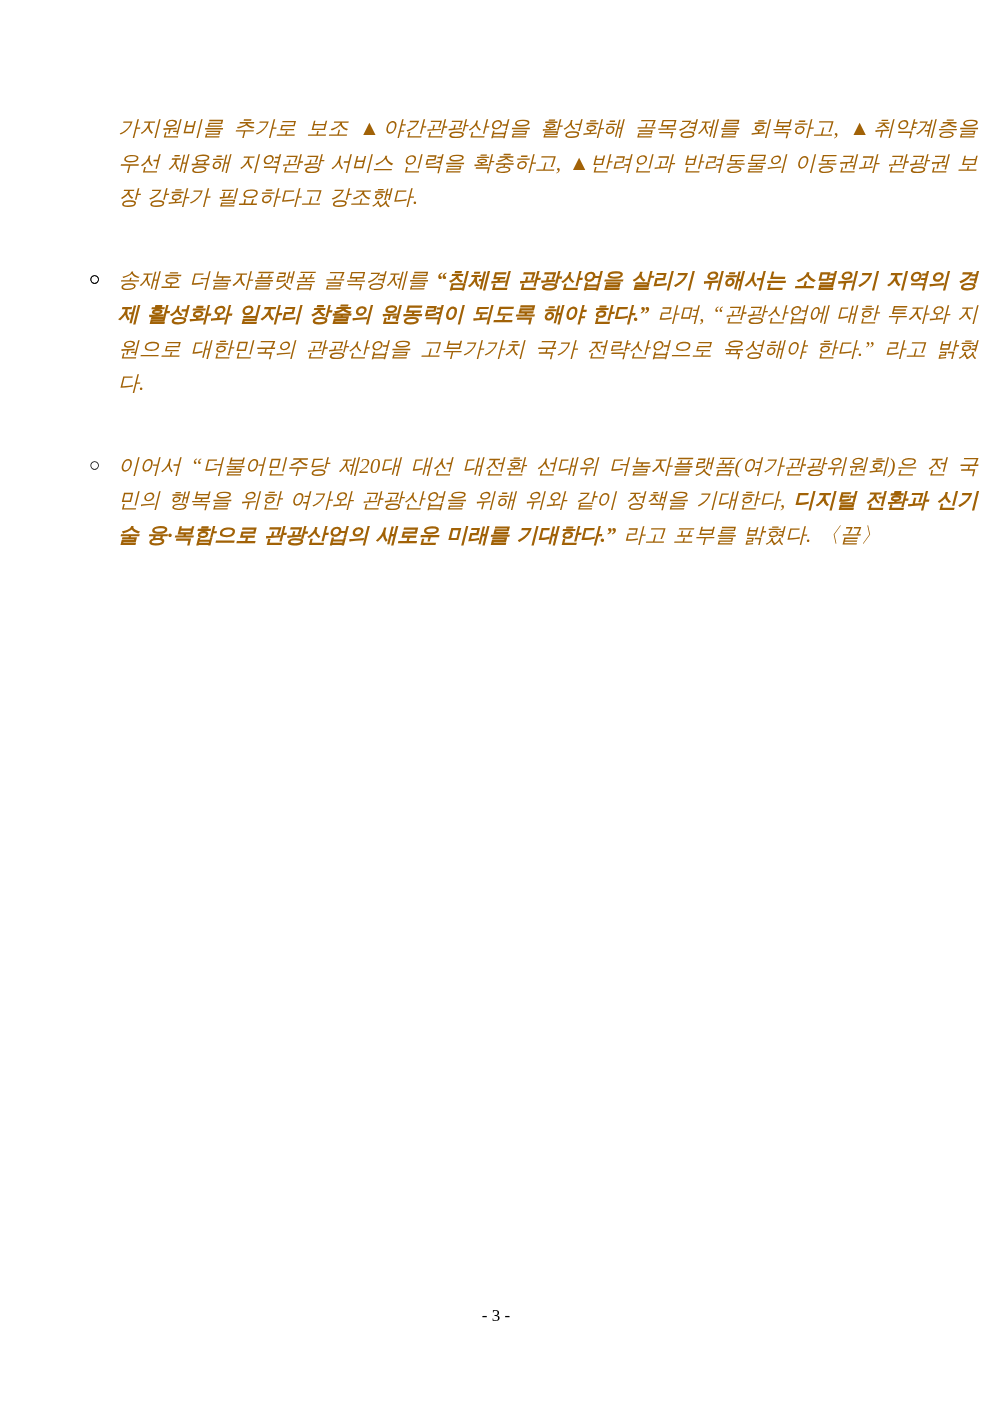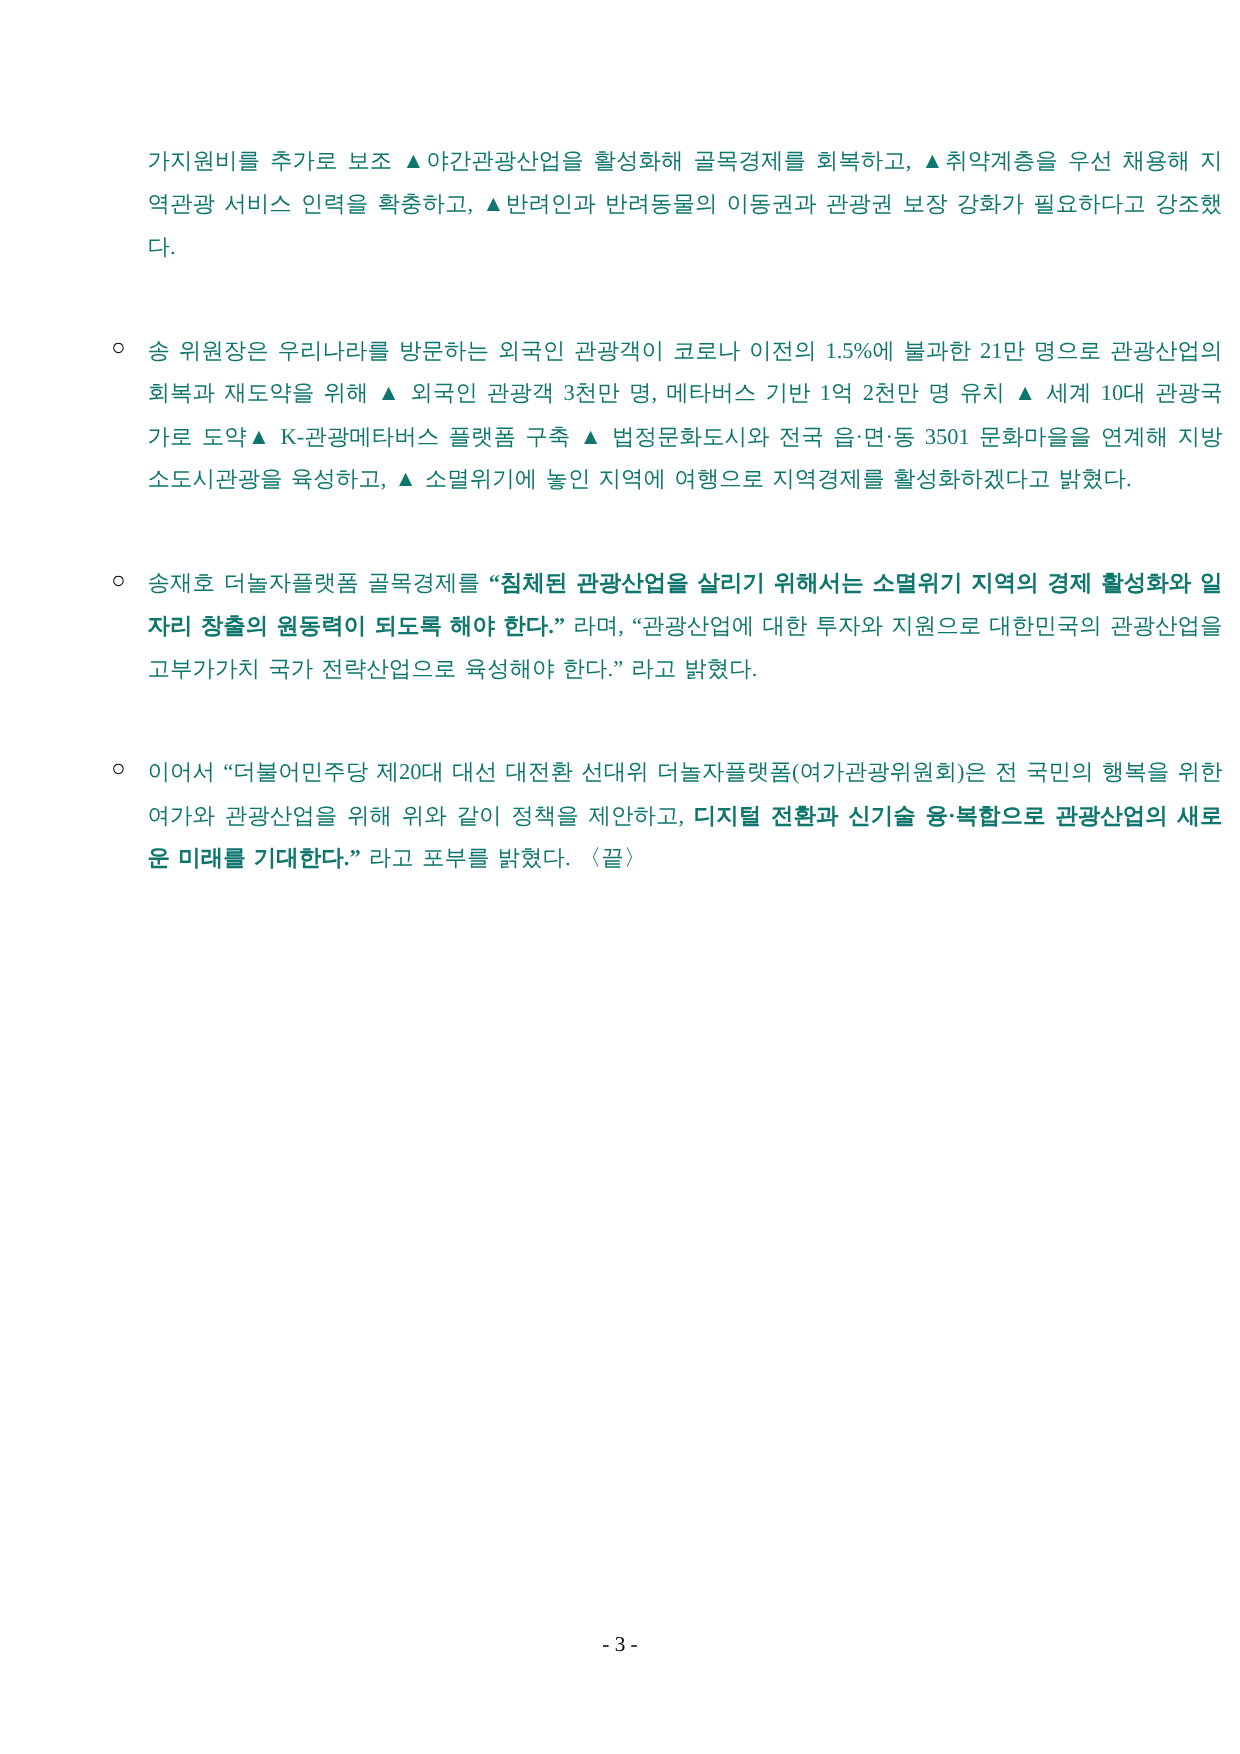--- a/index.html
+++ b/index.html
@@ -17,27 +17,28 @@
     overflow: hidden;
   }
   .content {
     position: absolute;
     left: 118px;
     top: 111px;
     width: 860px;
   }
   .para {
     margin: 0;
-    font-size: 18px;
+    font-size: 21px;
     line-height: 34.5px;
     text-align: justify;
     text-align-last: left;
     word-break: break-all;
     word-spacing: 2px;
-    color: #0f766e;
+    color: #a16207;
+    font-style: italic;
   }
   .block { margin-bottom: 48px; }
   .item { position: relative; }
   .bullet {
     position: absolute;
     left: -29px;
     top: 6px;
     font-size: 19px;
     line-height: 1;
     color: #000000;
@@ -63,30 +64,29 @@
 <body>
 
 <div class="page">
 
   <div class="content">
 
     <p class="para block"><span>가지원비를 추가로 보조 ▲야간관광산업을 활성화해 골목경제를 회복하고, ▲취약계층을 우선 채용해 지역관광 서비스 인력을 확충하고, ▲반려인과 반려동물의 이동권과 관광권 보장 강화가 필요하다고 강조했다.</span></p>
 
     <div class="item block">
       <span class="bullet">○</span>
-      <p class="para">송 위원장은 우리나라를 방문하는 외국인 관광객이 코로나 이전의 1.5%에 불과한 21만 명으로 관광산업의 회복과 재도약을 위해 ▲ 외국인 관광객 3천만 명, 메타버스 기반 1억 2천만 명 유치 ▲ 세계 10대 관광국가로 도약▲ K-관광메타버스 플랫폼 구축 ▲ 법정문화도시와 전국 읍·면·동 3501 문화마을을 연계해 지방 소도시관광을 육성하고, ▲ 소멸위기에 놓인 지역에 여행으로 지역경제를 활성화하겠다고 밝혔다.</p>
     </div>
 
     <div class="item block">
       <span class="bullet">○</span>
       <p class="para"><span>송재호 더놀자플랫폼 골목경제를 </span><span class="bold">“침체된 관광산업을 살리기 위해서는 소멸위기 지역의 경제 활성화와 일자리 창출의 원동력이 되도록 해야 한다.”</span><span> 라며, “관광산업에 대한 투자와 지원으로 대한민국의 관광산업을 고부가가치 국가 전략산업으로 육성해야 한다.” 라고 밝혔다.</span></p>
     </div>
 
     <div class="item block">
       <span class="bullet">○</span>
-      <p class="para"><span>이어서 “더불어민주당 제20대 대선 대전환 선대위 더놀자플랫폼(여가관광위원회)은 전 국민의 행복을 위한 여가와 관광산업을 위해 위와 같이 정책을 제안하고, </span><span class="bold">디지털 전환과 신기술 융·복합으로 관광산업의 새로운 미래를 기대한다.”</span><span> 라고 포부를 밝혔다. 〈끝〉</span></p>
+      <p class="para"><span>이어서 “더불어민주당 제20대 대선 대전환 선대위 더놀자플랫폼(여가관광위원회)은 전 국민의 행복을 위한 여가와 관광산업을 위해 위와 같이 정책을 기대한다, </span><span class="bold">디지털 전환과 신기술 융·복합으로 관광산업의 새로운 미래를 기대한다.”</span><span> 라고 포부를 밝혔다. 〈끝〉</span></p>
     </div>
 
   </div>
 
   <div class="footer">- 3 -</div>
 
 </div>
 
 </body></html>

